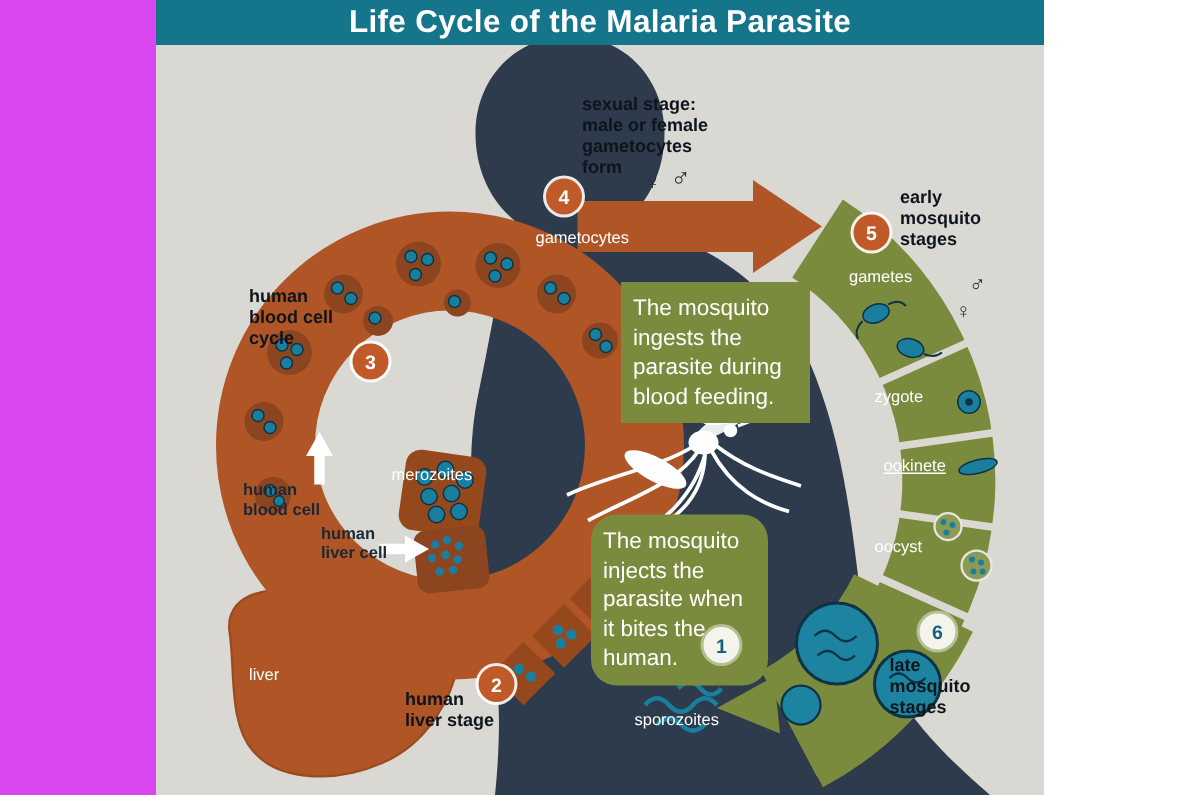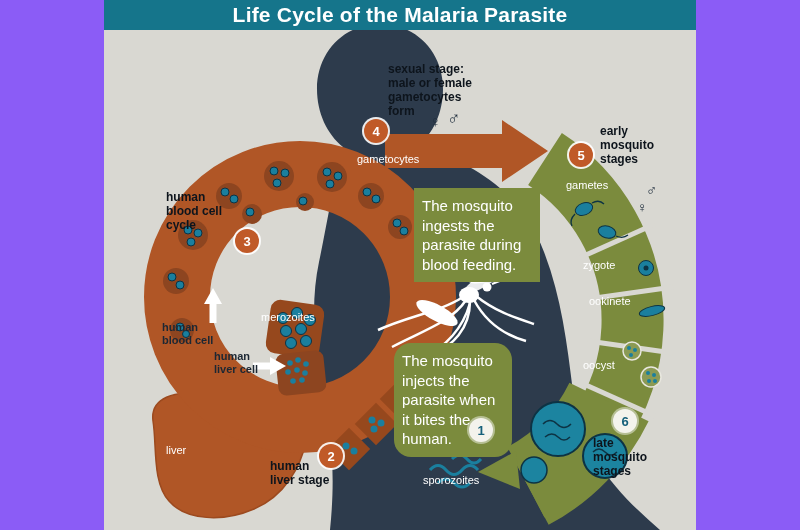--- a/index.html
+++ b/index.html
@@ -1,16 +1,16 @@
 <!DOCTYPE html>
 <html><head>
 <meta charset="utf-8">
 <style>
   html,body{margin:0;padding:0;background:#ffffff;}
-  .stage{position:relative;width:800px;height:530px;background:#8b5cf6;overflow:hidden;
+  .stage{position:relative;width:696px;height:530px;background:#d946ef;overflow:hidden;
          font-family:"Liberation Sans",sans-serif;}
   .abs{position:absolute;left:0;top:0;}
   .titlebar{position:absolute;left:104px;top:0;width:592px;height:30px;background:#15758b;
             display:flex;align-items:center;justify-content:center;z-index:4;}
   .titlebar span{color:#ffffff;font-weight:bold;font-size:21px;letter-spacing:.2px;}
   .lbl{position:absolute;white-space:pre-line;line-height:1.18;z-index:3;}
   .lbl.white{color:#ffffff;font-size:11px;}
   .lbl.dark{color:#1c2733;font-size:11px;font-weight:bold;}
   .lbl.darkbold{color:#0d141c;font-size:12px;font-weight:bold;}
   .callout{position:absolute;background:#7b8b3d;color:#ffffff;font-size:15px;line-height:1.3;
@@ -214,21 +214,21 @@
   <div class="lbl darkbold" style="left:388px;top:62px;">sexual stage:
 male or female
 gametocytes
 form</div>
   <div class="lbl white" style="left:357px;top:153px;">gametocytes</div>
   <div class="lbl darkbold" style="left:600px;top:124px;">early
 mosquito
 stages</div>
   <div class="lbl white" style="left:566px;top:179px;">gametes</div>
   <div class="lbl white" style="left:571px;top:259px;margin-left:12px;">zygote</div>
-  <div class="lbl white" style="left:589px;top:295px;">ookinete</div>
+  <div class="lbl white" style="left:589px;top:305px;text-decoration:underline;">ookinete</div>
   <div class="lbl white" style="left:583px;top:359px;">oocyst</div>
   <div class="lbl darkbold" style="left:593px;top:436px;">late
 mosquito
 stages</div>
   <div class="lbl darkbold" style="left:166px;top:190px;">human
 blood cell
 cycle</div>
   <div class="lbl white" style="left:261px;top:311px;">merozoites</div>
   <div class="lbl dark" style="left:162px;top:321px;">human
 blood cell</div>

